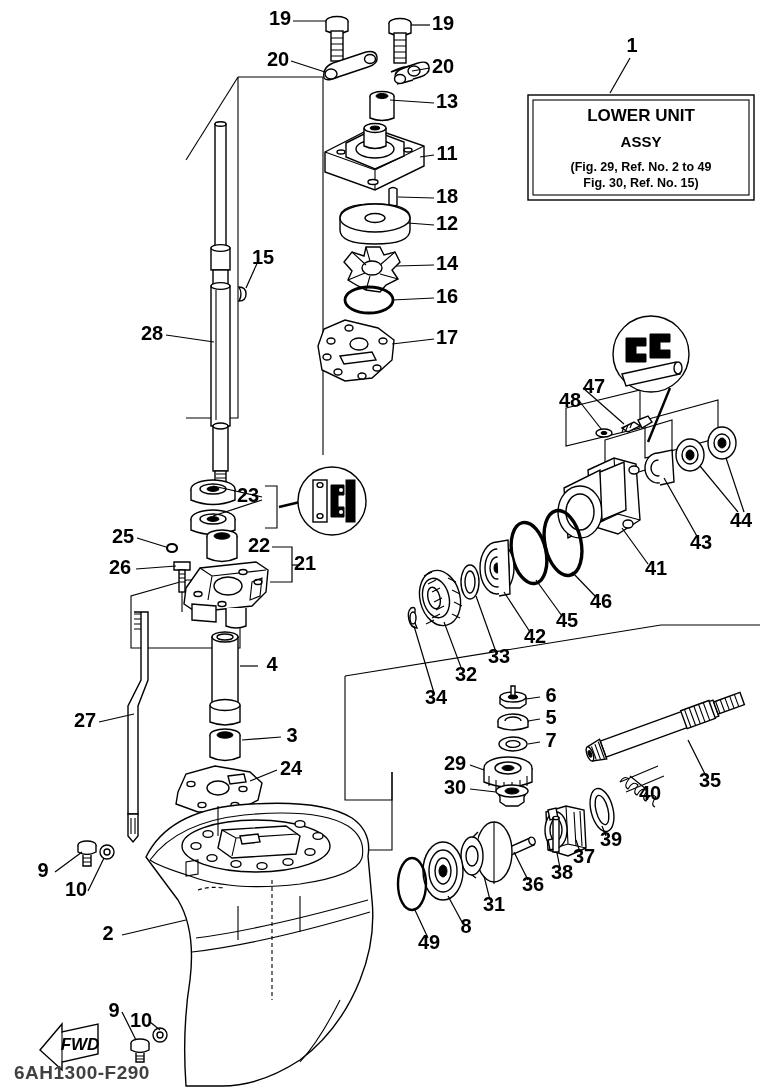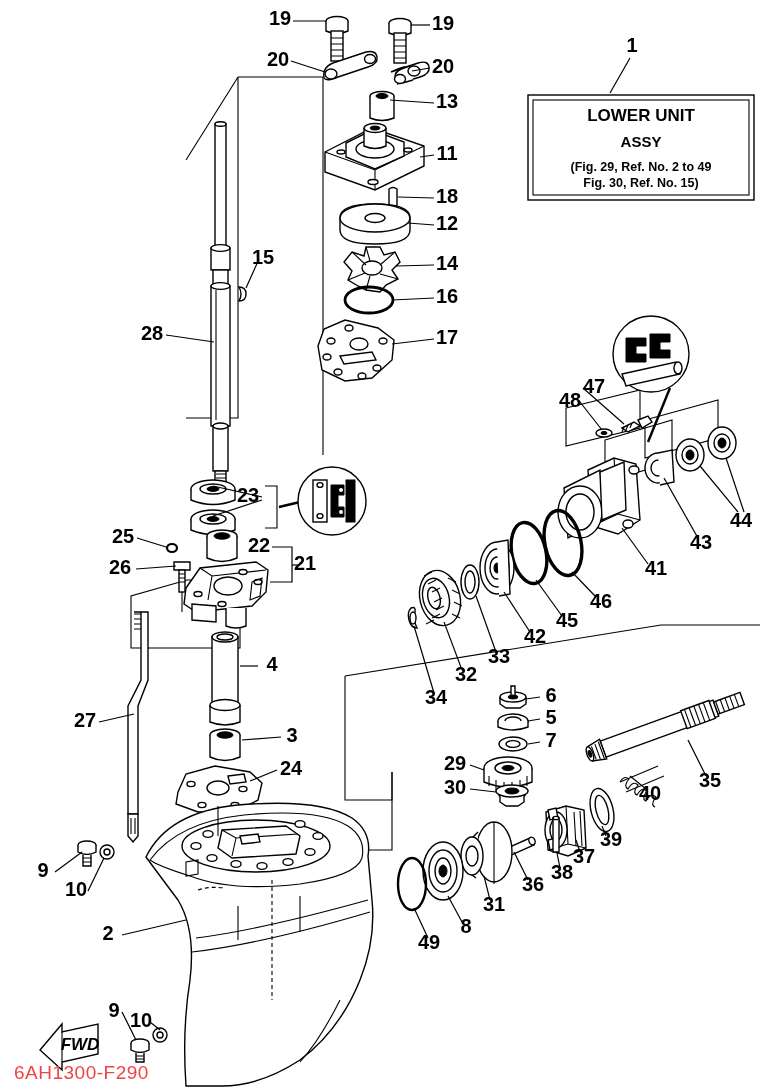--- a/index.html
+++ b/index.html
@@ -8,21 +8,21 @@
   #sheet{position:absolute;inset:0;width:784px;height:1091px;}
   .lbl{font-weight:bold;font-family:"Liberation Sans",sans-serif;
        fill:#000;dominant-baseline:middle;}
   .ln{stroke:#000;fill:none;}
   .blk{fill:#000;stroke:#000;}
   .wht{fill:#fff;stroke:#000;stroke-width:1.4;}
   .thin{stroke:#000;fill:none;stroke-width:1.1;}
   .hv{stroke:#000;fill:none;stroke-width:2.4;}
   .dash{stroke:#000;fill:none;stroke-width:1.1;stroke-dasharray:4 3;}
   #dwgno{position:absolute;left:14px;top:1062px;font-size:19px;
-         font-weight:normal;letter-spacing:.5px;color:#ef4444;}
+         font-weight:bold;letter-spacing:.5px;color:#404040;}
 </style>
 </head>
 <body>
 
 <svg id="sheet" viewBox="0 0 784 1091">
 
   <g>
     <path class="thin" d="M238 77 L323 77 L323 455 M238 77 L238 418 L186 418"></path>
     <path class="thin" d="M238 77 L186 160"></path>
   </g>

